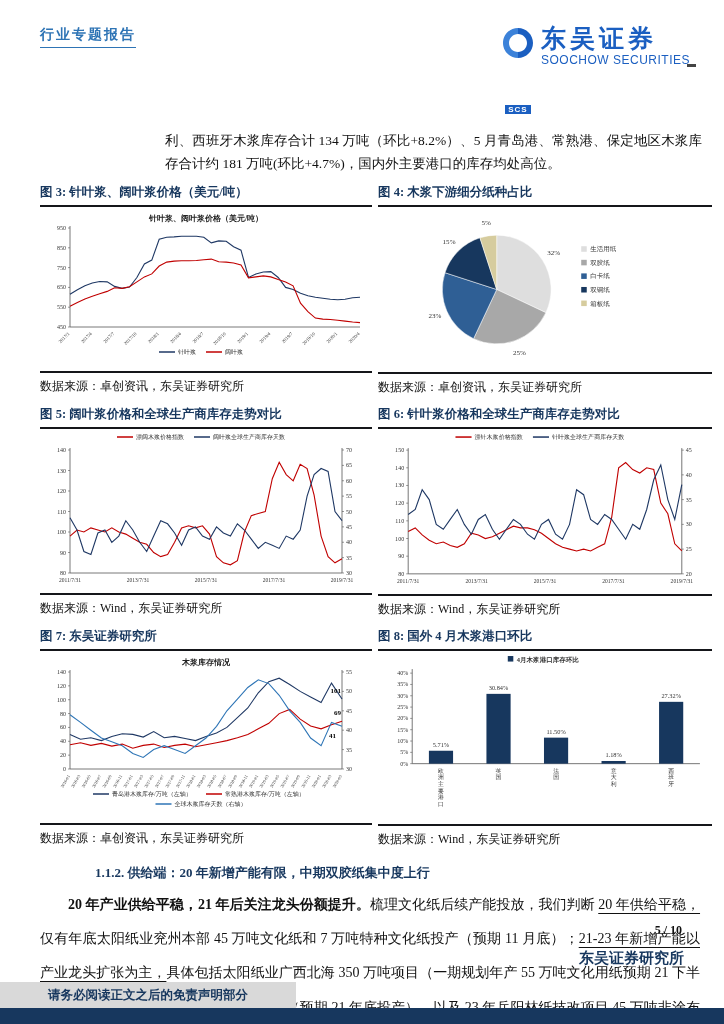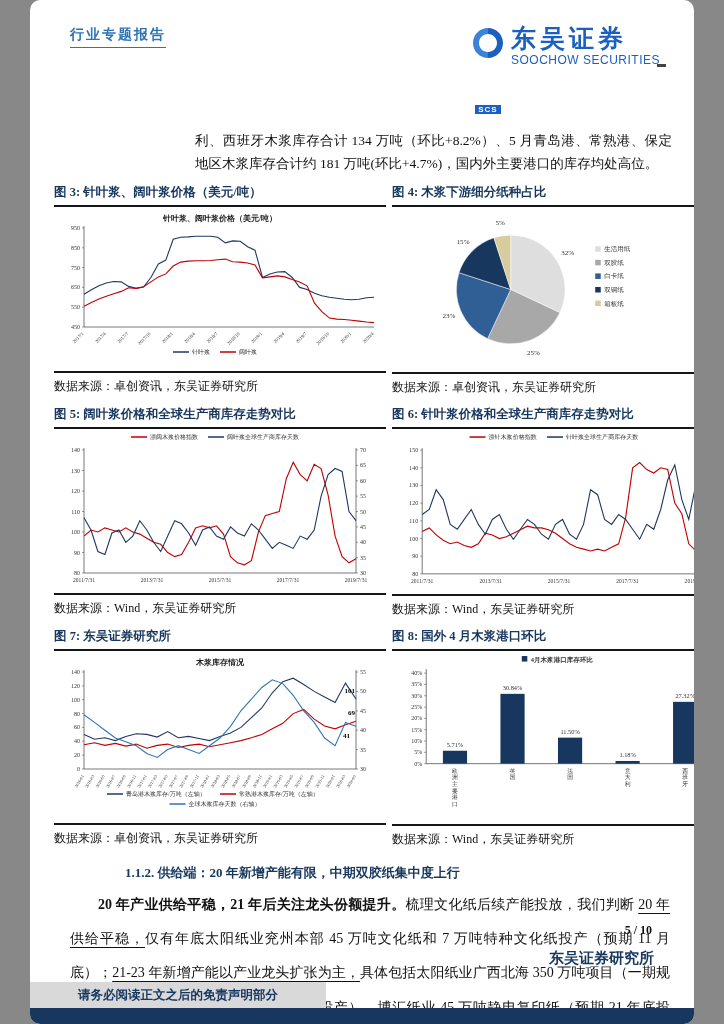--- a/index.html
+++ b/index.html
@@ -1,34 +1,34 @@
 <!DOCTYPE html>
 <html><head>
 <meta charset="utf-8">
 <style>
   html,body{margin:0;padding:0;background:#888;}
-  #page{position:relative;width:664px;height:1024px;background:#fff;margin:0 auto;
-        font-family:"Liberation Serif","DejaVu Serif",serif;color:#111;overflow:hidden;border-radius:10px;}
+  #page{position:relative;width:724px;height:1024px;background:#fff;margin:0 auto;
+        font-family:"Liberation Serif","DejaVu Serif",serif;color:#111;overflow:hidden;}
   
   .header{display:flex;justify-content:space-between;align-items:flex-start;padding:26px 34px 0 40px;}
   .report-type{color:#2E74B5;font-weight:bold;font-size:14px;letter-spacing:2px;
                border-bottom:1px solid #2E74B5;padding-bottom:3px;}
   .logo{display:flex;align-items:flex-start;gap:6px;}
   .logo-icon-wrap{display:flex;flex-direction:column;align-items:center;gap:40px;}
   .logo-abbr{background:#1B5FC1;color:#fff;font-family:"Liberation Sans",sans-serif;
              font-weight:bold;font-size:8px;padding:0 3px;letter-spacing:1px;margin-top:1px;}
   .logo-texts{display:flex;flex-direction:column;line-height:1;}
   .logo-cn{color:#1B5FC1;font-weight:bold;font-size:25px;letter-spacing:4px;font-family:"Liberation Sans",sans-serif;}
   .logo-en{color:#1B5FC1;font-size:12px;letter-spacing:0.5px;margin-top:3px;font-family:"Liberation Sans",sans-serif;}
   .corner-mark{position:absolute;top:64px;right:28px;width:9px;height:3px;background:#444;}
   
   .intro{margin:16px 22px 6px 165px;font-size:13.5px;line-height:1.7;text-align:justify;}
   
   .fig-grid{display:grid;grid-template-columns:332px 334px;column-gap:6px;row-gap:5px;
-            padding:0 12px 0 24px;gap:6px;}
+            padding:0 12px 0 40px;gap:6px;}
   .figure{width:100%;}
   .fig-title{color:#17375E;font-weight:bold;font-size:12.5px;padding:2px 0 4px;}
   .rule{height:2px;background:#15161a;}
   .fig-source{font-size:12px;padding:5px 0 2px;color:#111;}
   .chart{width:100%;}
   
   .section-heading{margin:14px 0 4px 95px;color:#17375E;font-weight:bold;font-size:13px;}
   .body-paragraph{margin:6px 24px 0 40px;font-size:14px;line-height:2.45;text-align:justify;text-indent:2em;}
   .b{font-weight:bold;}
   .u{text-decoration:underline;text-underline-offset:4px;}

